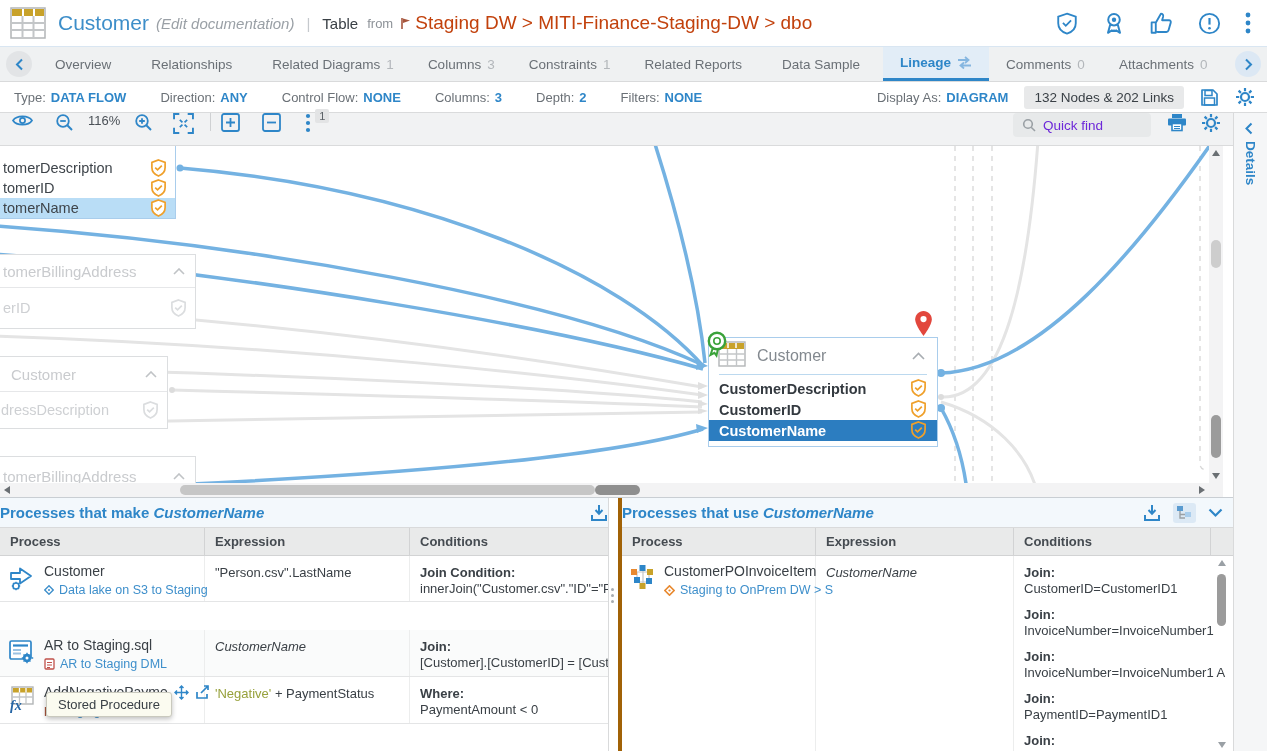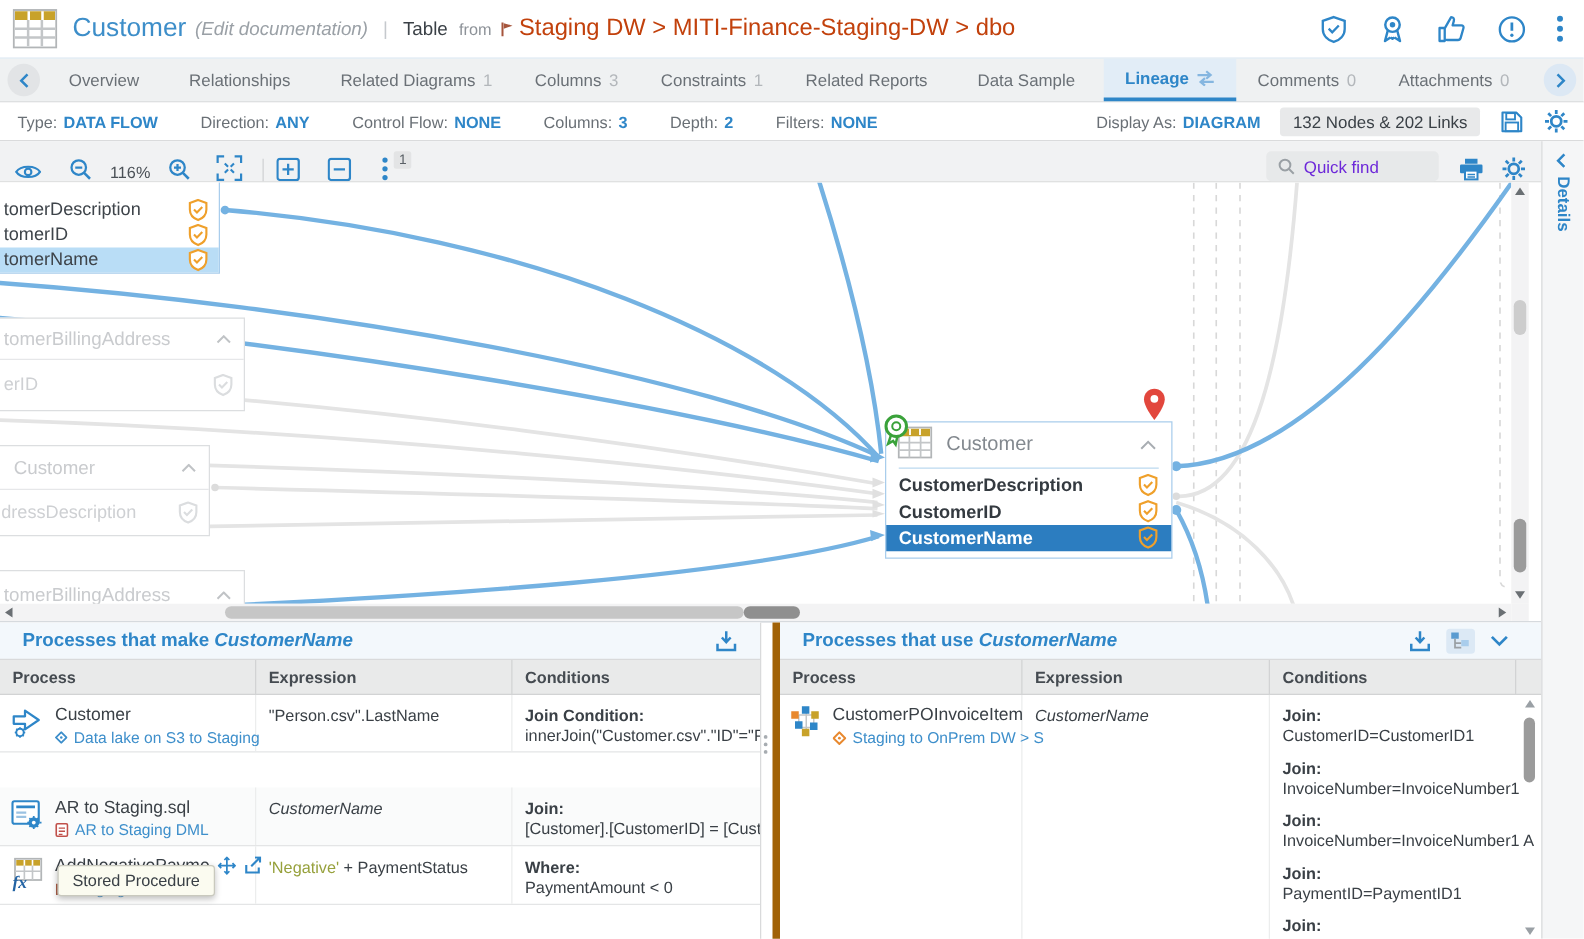--- a/index.html
+++ b/index.html
@@ -32,21 +32,21 @@
   
   #fbar{left:0;top:82px;width:1267px;height:31px;background:#fff;border-bottom:1px solid #dadbdc;
         display:flex;align-items:center;font-size:13px;padding-left:14px;box-sizing:border-box;}
   .flt{margin-right:34px;cursor:pointer;white-space:nowrap;}
   .flt .lb{color:#6a7076;}
   .flt .vl{color:#2e86c8;font-weight:bold;margin-left:5px;}
   #fbar-right{margin-left:auto;display:flex;align-items:center;gap:16px;padding-right:12px;}
   .nbadge{background:#e8e9ea;border-radius:3px;padding:4px 10px;color:#3a4046;font-size:13.5px;white-space:nowrap;}
   
   #tbar{left:0;top:113px;width:1233px;height:33px;background:#f1f2f3;border-bottom:1px solid #dadbdc;
-        display:flex;align-items:flex-end;padding:0 12px;box-sizing:border-box;}
+        display:flex;align-items:flex-start;padding:0 12px;box-sizing:border-box;}
   .tic{margin-right:14px;cursor:pointer;flex-shrink:0;}
   .zoomlvl{font-size:13px;color:#4a5056;margin-right:14px;}
   .tdivider{width:1px;height:18px;background:#cfd1d3;margin:0 10px 0 2px;}
   .kwrap{position:relative;margin-right:6px;cursor:pointer;}
   .kbadge{position:absolute;left:10px;top:-4px;background:#e3e4e5;border-radius:2px;font-size:11px;
           color:#5a6066;padding:1px 4px;}
   .qfind{margin-left:auto;width:120px;height:24px;background:#e7e9ea;border-radius:4px;display:flex;
          align-items:center;padding:0 9px;gap:7px;cursor:text;}
   .qfind span{color:#6d28d9;font-size:13.5px;}
   
@@ -67,21 +67,21 @@
   .mrow .sh{margin-left:auto;}
   .mrow.sel{background:#2c7dc0;color:#fff;}
   
   .sbtrack{position:absolute;background:#f3f3f4;}
   .sbthumb{position:absolute;border-radius:6px;}
   .tri{width:0;height:0;position:absolute;}
   
   #bottom{left:0;top:497px;width:1233px;height:254px;background:#fff;border-top:1px solid #c9ced3;box-sizing:border-box;}
   .panel{position:absolute;top:0;height:254px;background:#fff;overflow:hidden;}
   .panel-hd{height:30px;background:#f3f8fc;border-bottom:1px solid #d9dadb;display:flex;align-items:center;
-            padding:0 18px;box-sizing:border-box;}
+            padding:0 0;box-sizing:border-box;}
   .panel-title{color:#2e86c8;font-weight:bold;font-size:15px;}
   .panel-title .it{font-style:italic;}
   .phd-icons{margin-left:auto;display:flex;align-items:center;gap:12px;}
   .icbox{background:#dce9f5;border-radius:3px;padding:2px 3px;}
   .grid-hd{height:28px;background:#e9eaea;border-bottom:1px solid #d2d3d4;display:flex;align-items:center;
            font-weight:bold;font-size:13px;color:#454b51;box-sizing:border-box;}
   .ghc{padding:0 10px;box-sizing:border-box;border-right:1px solid #d2d3d4;height:28px;display:flex;align-items:center;}
   .prow{display:flex;border-bottom:1px solid #e4e5e6;}
   .prow.alt{background:#fafbfb;}
   .c-proc{box-sizing:border-box;padding:7px 8px;display:flex;gap:8px;border-right:1px solid #eceded;}
@@ -647,21 +647,21 @@
       <div class="c-expr" style="width:205px;">
         <span class="lit">'Negative'</span><span> + PaymentStatus</span>
       </div>
       <div class="c-cond">
         <span class="cond-lb">Where:</span>
         <span class="cond-vl">PaymentAmount &lt; 0</span>
       </div>
     </div>
   </div>
 
-  <div class="panel" style="left:618px;width:615px;border-left:6px solid #a16207;">
+  <div class="panel" style="left:618px;width:615px;border-left:4px solid #a16207;">
     <div class="panel-hd">
       <span class="panel-title"><span>Processes that use </span><span class="it">CustomerName</span></span>
       <span class="phd-icons" style="padding-right:14px;">
         <span>
           <svg width="18" height="18" viewBox="0 0 18 18">
               <path d="M9 1v8M5.5 6L9 9.7 12.5 6" fill="none" stroke="#2e86c8" stroke-width="2"></path>
               <path d="M2 11v5h14v-5" fill="none" stroke="#2e86c8" stroke-width="2"></path>
             </svg>
         </span>
         <span class="icbox">

